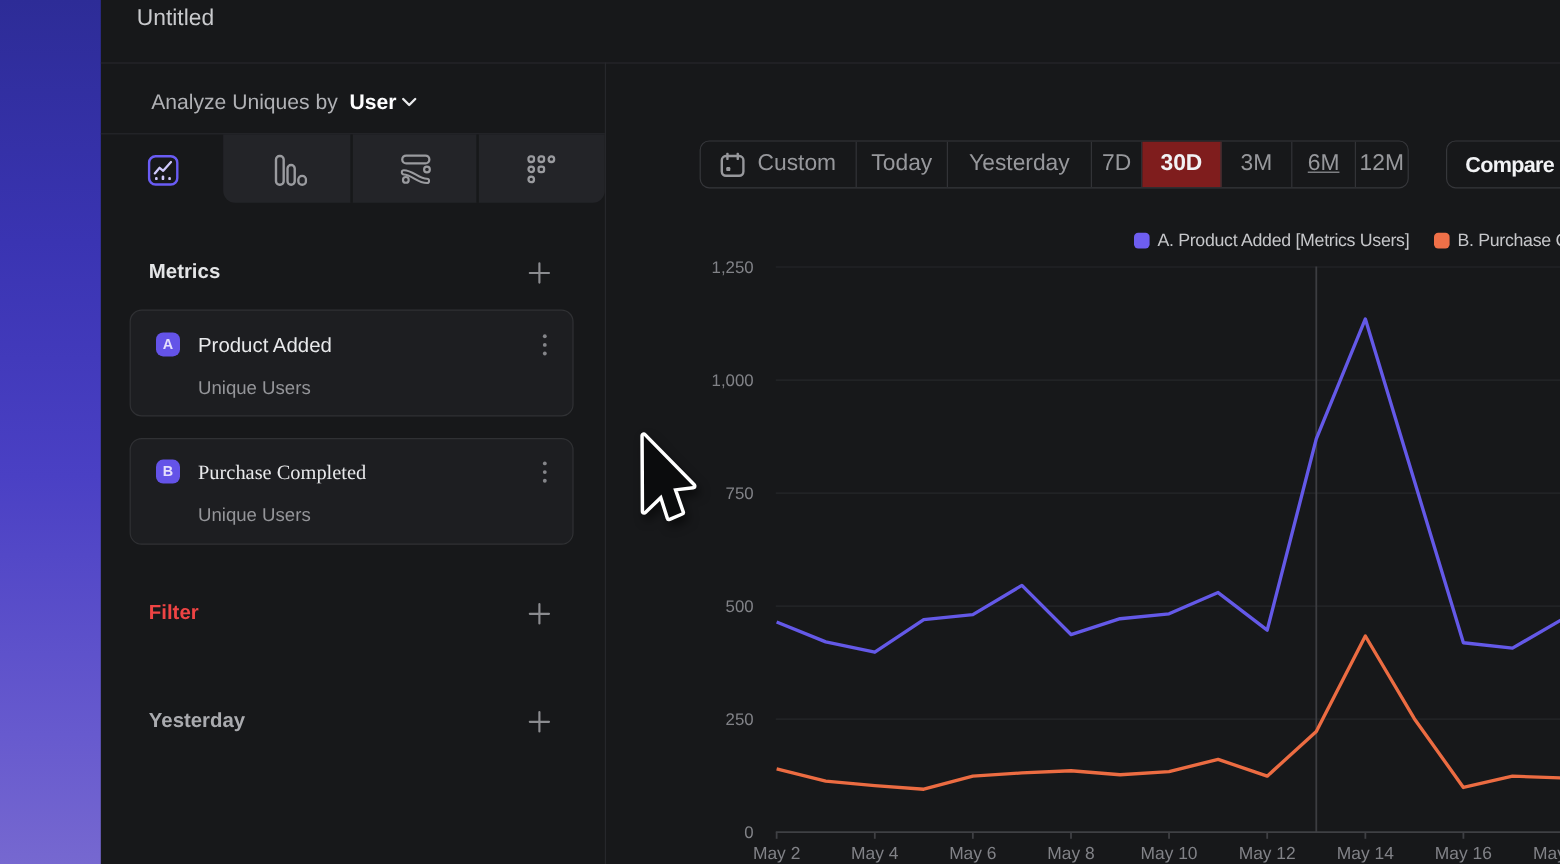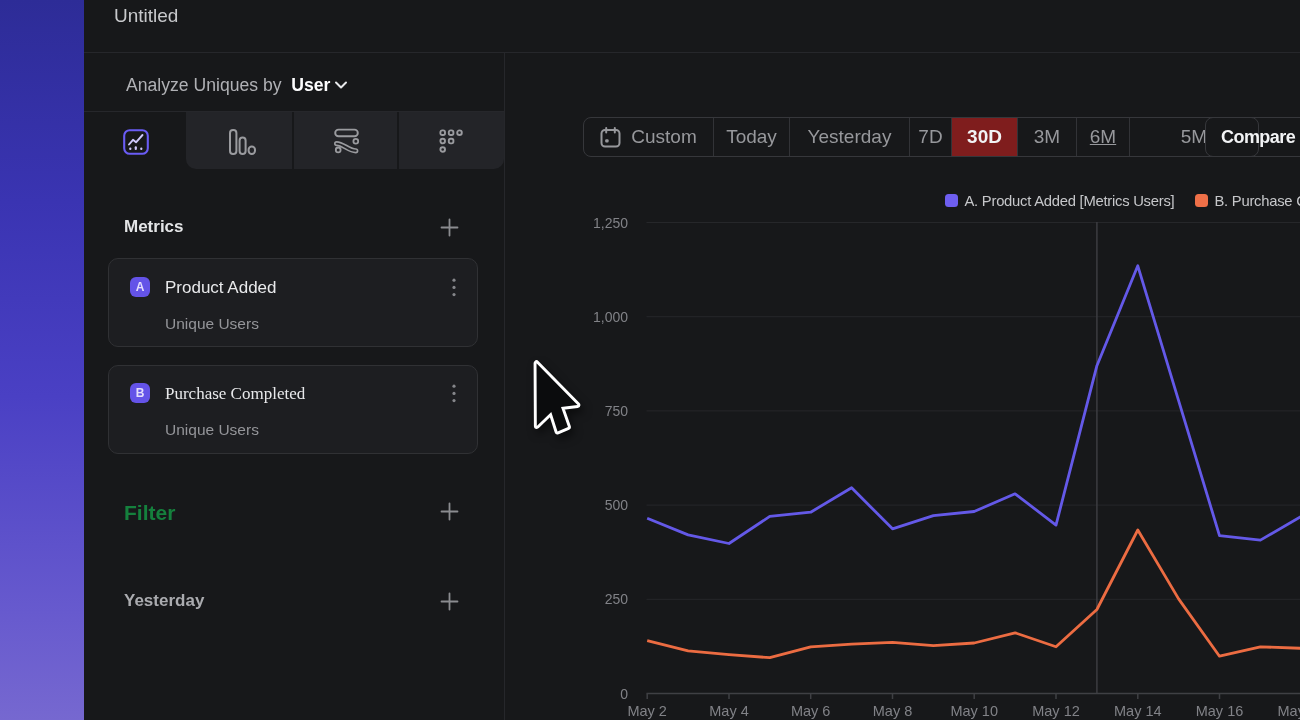--- a/index.html
+++ b/index.html
@@ -83,43 +83,43 @@
   <div class="abs" style="left:108px;top:365px;width:370px;height:89px;background:#1d1e21;border:1px solid #303134;border-radius:10px;"></div>
   <div class="abs" style="left:130px;top:383px;width:20px;height:20px;background:#6453e8;border-radius:6px;color:#e4defc;font-size:12px;font-weight:700;text-align:center;line-height:20px;">B</div>
   <div class="abs" style="left:165px;top:384px;font-size:17px;font-weight:500;color:#e8e9eb;font-family:Liberation Serif, serif;">Purchase Completed</div>
   <div class="abs" style="left:165px;top:421px;font-size:15.5px;color:#949599;">Unique Users</div>
   <svg class="abs" style="left:450px;top:383px;" width="8" height="22" viewBox="0 0 8 22">
     <circle cx="4" cy="3.2" r="1.6" fill="#85868a"></circle>
       <circle cx="4" cy="10.4" r="1.6" fill="#85868a"></circle>
       <circle cx="4" cy="17.6" r="1.6" fill="#85868a"></circle>
   </svg>
 
-  <div class="abs" style="left:124px;top:501px;font-size:21px;font-weight:700;color:#15803d;">Filter</div>
+  <div class="abs" style="left:124px;top:501px;font-size:17px;font-weight:700;color:#ef4444;">Filter</div>
   <svg class="abs" style="left:440px;top:502px;" width="19" height="19" viewBox="0 0 19 19">
     <path d="M9.5 1.5 V17.5 M1.5 9.5 H17.5" stroke="#8b8c90" stroke-width="1.8" stroke-linecap="round"></path>
   </svg>
   <div class="abs" style="left:124px;top:591px;font-size:17px;font-weight:700;color:#aaabaf;">Yesterday</div>
   <svg class="abs" style="left:440px;top:592px;" width="19" height="19" viewBox="0 0 19 19">
     <path d="M9.5 1.5 V17.5 M1.5 9.5 H17.5" stroke="#8b8c90" stroke-width="1.8" stroke-linecap="round"></path>
   </svg>
 
-  <div class="abs" style="left:583px;top:117px;width:676px;height:40px;border:1px solid #36373b;border-radius:8px;display:flex;overflow:hidden;">
+  <div class="abs" style="left:583px;top:117px;width:591px;height:40px;border:1px solid #36373b;border-radius:8px;display:flex;overflow:hidden;">
     <div style="width:130px;border-right:1px solid #323337;display:flex;align-items:center;justify-content:center;color:#97989c;font-size:19px;">
       <svg width="21" height="21" viewBox="0 0 21 21" style="margin-right:10px;">
         <rect x="1.5" y="3" width="18" height="16.5" rx="3.5" fill="none" stroke="#97989c" stroke-width="2"></rect>
         <path d="M6.2 1 V5.4 M14.8 1 V5.4" stroke="#97989c" stroke-width="2" stroke-linecap="round"></path>
         <rect x="5.2" y="12.2" width="3.4" height="3.4" rx="1" fill="#97989c"></rect>
       </svg>Custom</div>
     <div style="width:76px;border-right:1px solid #323337;display:flex;align-items:center;justify-content:center;color:#97989c;font-size:19px;">Today</div>
     <div style="width:120px;border-right:1px solid #323337;display:flex;align-items:center;justify-content:center;color:#97989c;font-size:19px;">Yesterday</div>
     <div style="width:42px;border-right:1px solid #323337;display:flex;align-items:center;justify-content:center;color:#97989c;font-size:19px;">7D</div>
     <div style="width:66px;border-right:1px solid #323337;display:flex;align-items:center;justify-content:center;color:#f2f3f5;font-size:19px;font-weight:700;background:#7f1d1d;">30D</div>
     <div style="width:59px;border-right:1px solid #323337;display:flex;align-items:center;justify-content:center;color:#97989c;font-size:19px;">3M</div>
     <div style="width:53px;border-right:1px solid #323337;display:flex;align-items:center;justify-content:center;color:#97989c;font-size:19px;text-decoration:underline;">6M</div>
-    <div style="flex:1;display:flex;align-items:center;justify-content:center;color:#97989c;font-size:19px;">5M</div>
+    <div style="flex:1;display:flex;align-items:center;justify-content:center;color:#97989c;font-size:19px;">12M</div>
   </div>
 
   <div class="abs" style="left:1205px;top:117px;width:130px;height:40px;border:1px solid #36373b;border-radius:8px;display:flex;align-items:center;color:#f2f3f5;font-size:18px;font-weight:700;padding-left:15px;letter-spacing:-0.55px;">Compare</div>
 
   <svg class="abs" style="left:505px;top:0;" width="795" height="720" viewBox="505 0 795 720">
     <g stroke="#26272a" stroke-width="1">
       <line x1="646.5" y1="222.5" x2="1300" y2="222.5"></line>
       <line x1="646.5" y1="316.7" x2="1300" y2="316.7"></line>
       <line x1="646.5" y1="410.9" x2="1300" y2="410.9"></line>
       <line x1="646.5" y1="505.1" x2="1300" y2="505.1"></line>

